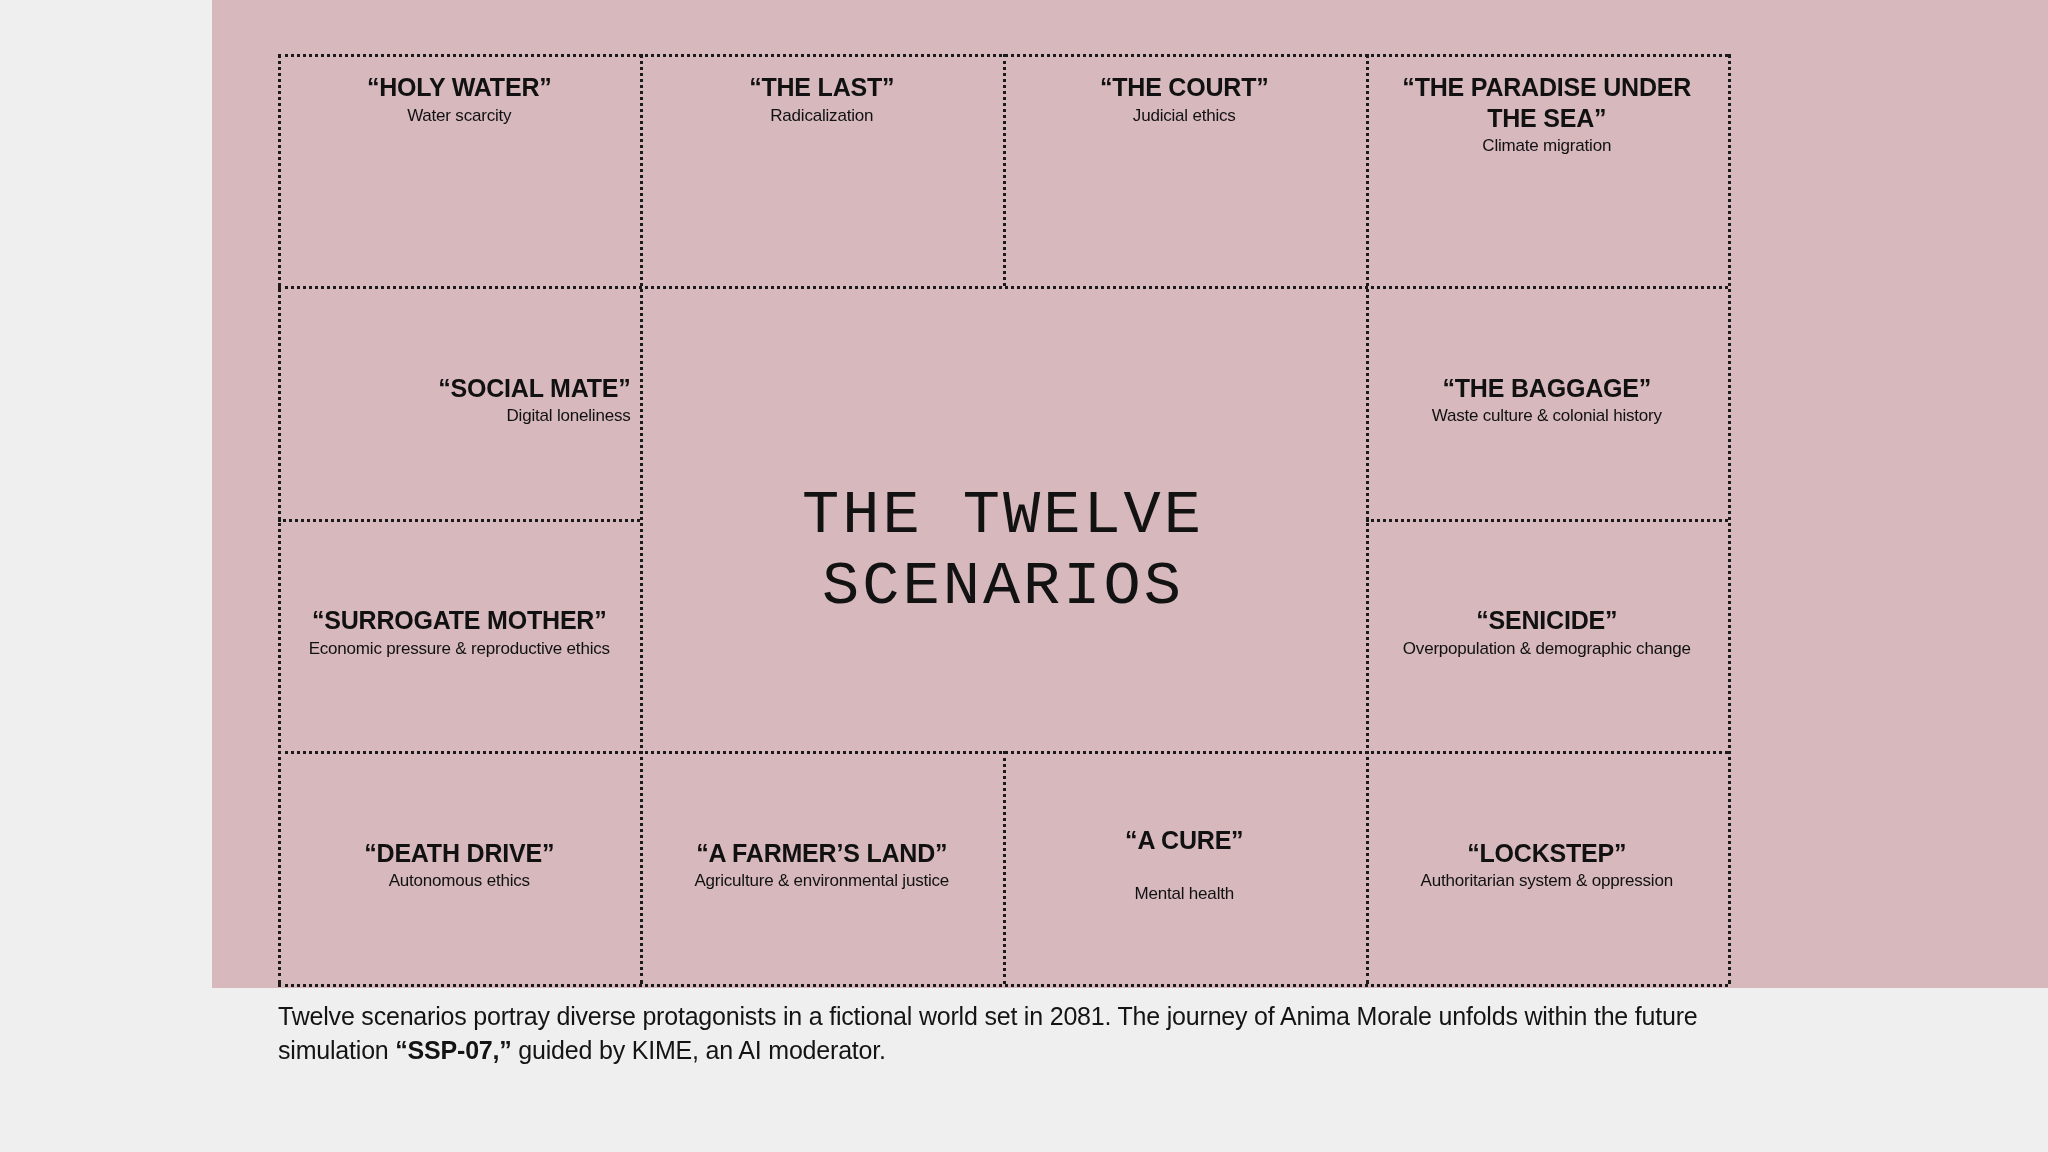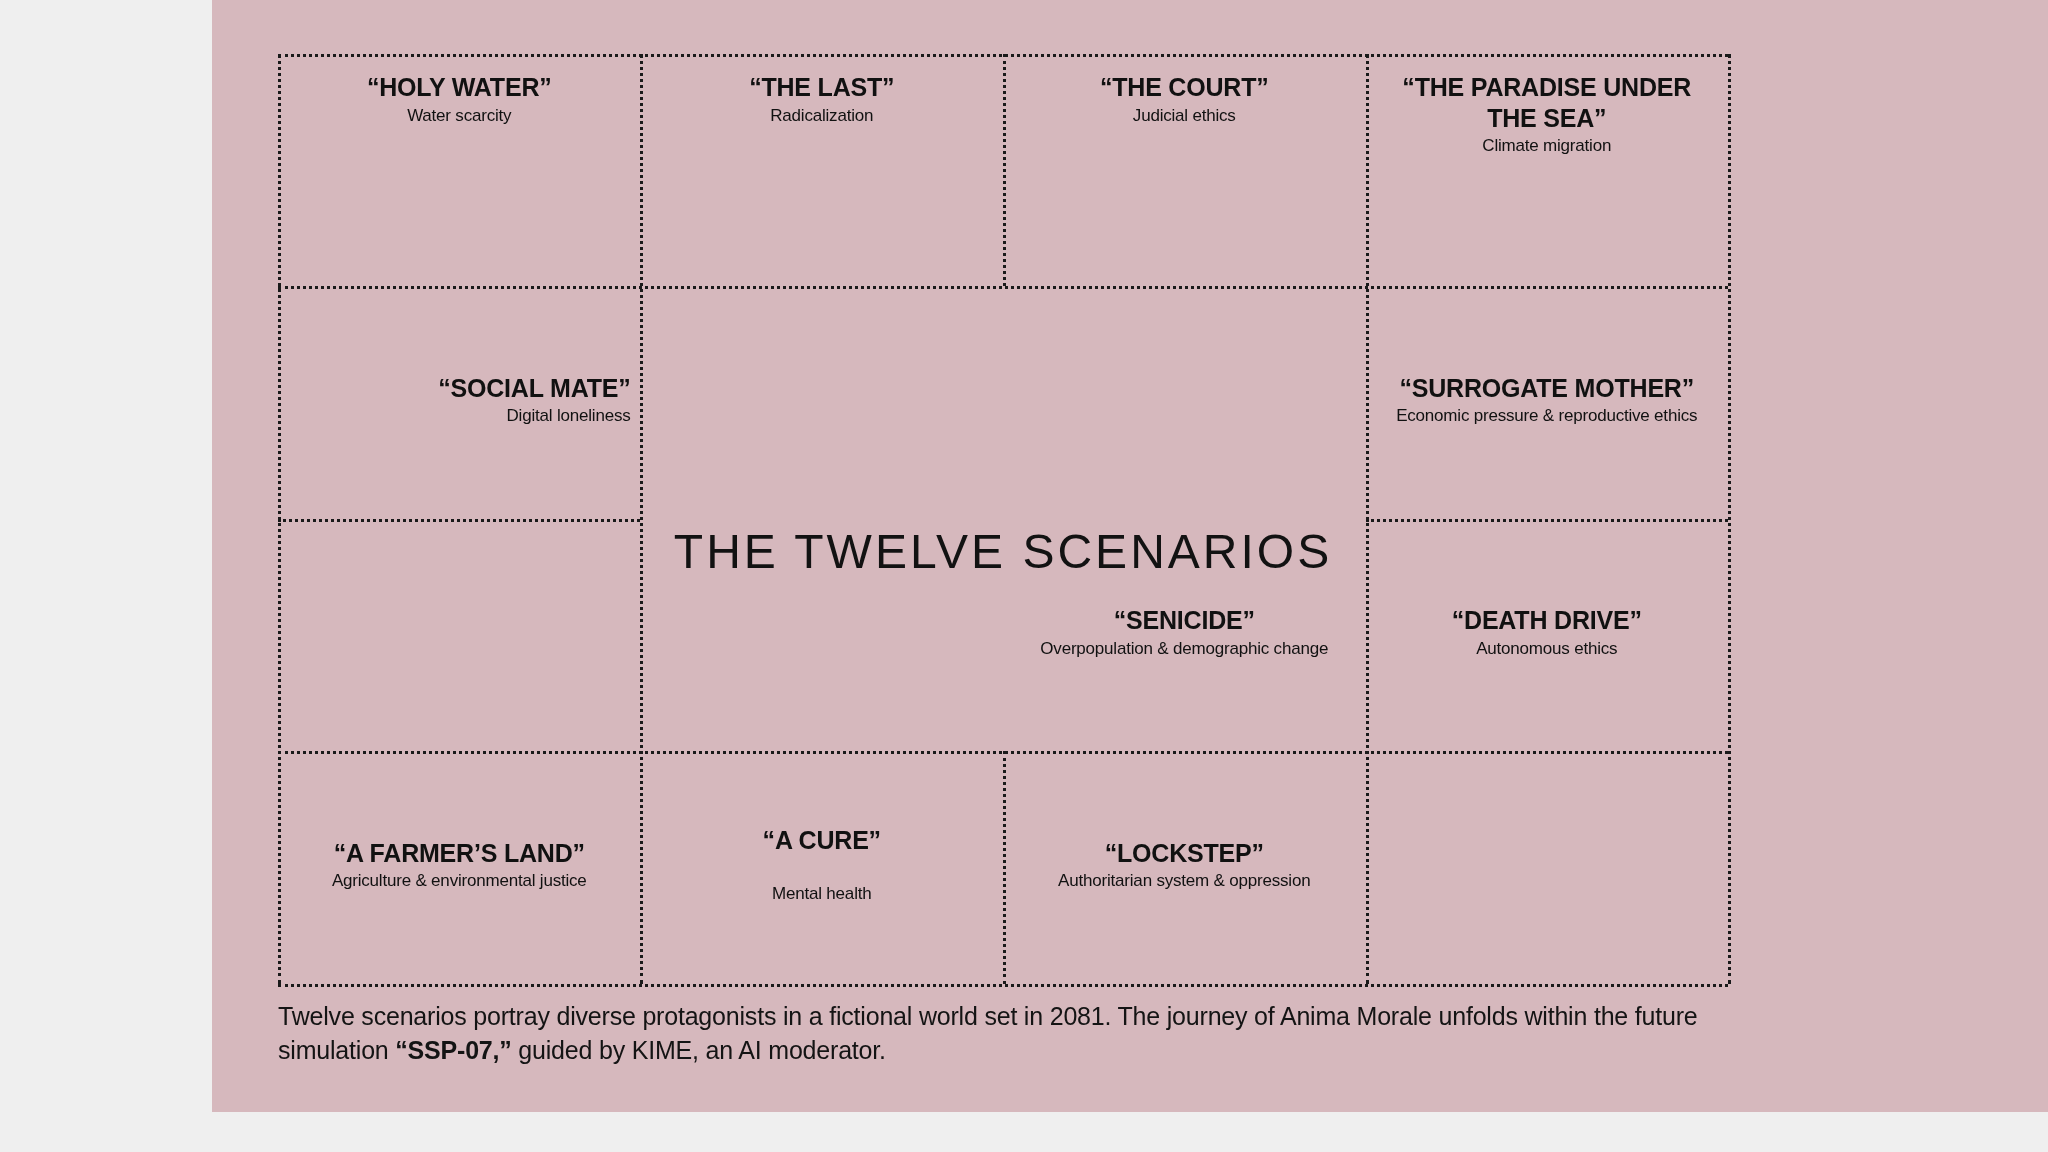--- a/index.html
+++ b/index.html
@@ -17,21 +17,21 @@
     position: relative;
     width: 2048px;
     height: 1152px;
     background: #efefef;
   }
   #panel {
     position: absolute;
     left: 212px;
     top: 0;
     width: 1836px;
-    height: 1112px;
+    height: 988px;
     background: #d6b8bd;
   }
   #grid-wrap {
     position: absolute;
     left: 66px;
     top: 54px;
     width: 1450px;
     height: 930px;
   }
   .grid {
@@ -85,22 +85,22 @@
     top: 258px;
     width: 726px;
     height: 478px;
     display: flex;
     align-items: center;
     justify-content: center;
     text-align: center;
     pointer-events: none;
   }
   #center-title span {
-    font-family: Liberation Sans, sans-serif;
-    font-size: 48px;
+    font-family: Liberation Mono, monospace;
+    font-size: 62px;
     letter-spacing: 3px;
     color: #121212;
     font-weight: 500;
     text-transform: uppercase;
     font-variant: small-caps;
   }
   #caption {
     position: absolute;
     left: 66px;
     top: 1000px;
@@ -138,20 +138,24 @@
           <div class="title">“THE PARADISE UNDER THE SEA”</div>
           <div class="desc">Climate migration</div>
         </div>
 
         <div class="cell" style="justify-content:center; padding-top:0;align-items:flex-end;">
           <div class="title">“SOCIAL MATE”</div>
           <div class="desc">Digital loneliness</div>
         </div>
         <div class="cell"></div>
         <div class="cell"></div>
+        <div class="cell" style="justify-content:center; padding-top:0;">
+          <div class="title">“THE BAGGAGE”</div>
+          <div class="desc">Waste culture &amp; colonial history</div>
+        </div>
 
         <div class="cell" style="justify-content:center; padding-top:0;">
           <div class="title">“SURROGATE MOTHER”</div>
           <div class="desc">Economic pressure &amp; reproductive ethics</div>
         </div>
         <div class="cell"></div>
         <div class="cell"></div>
         <div class="cell" style="justify-content:center; padding-top:0;">
           <div class="title">“SENICIDE”</div>
           <div class="desc">Overpopulation &amp; demographic change</div>

